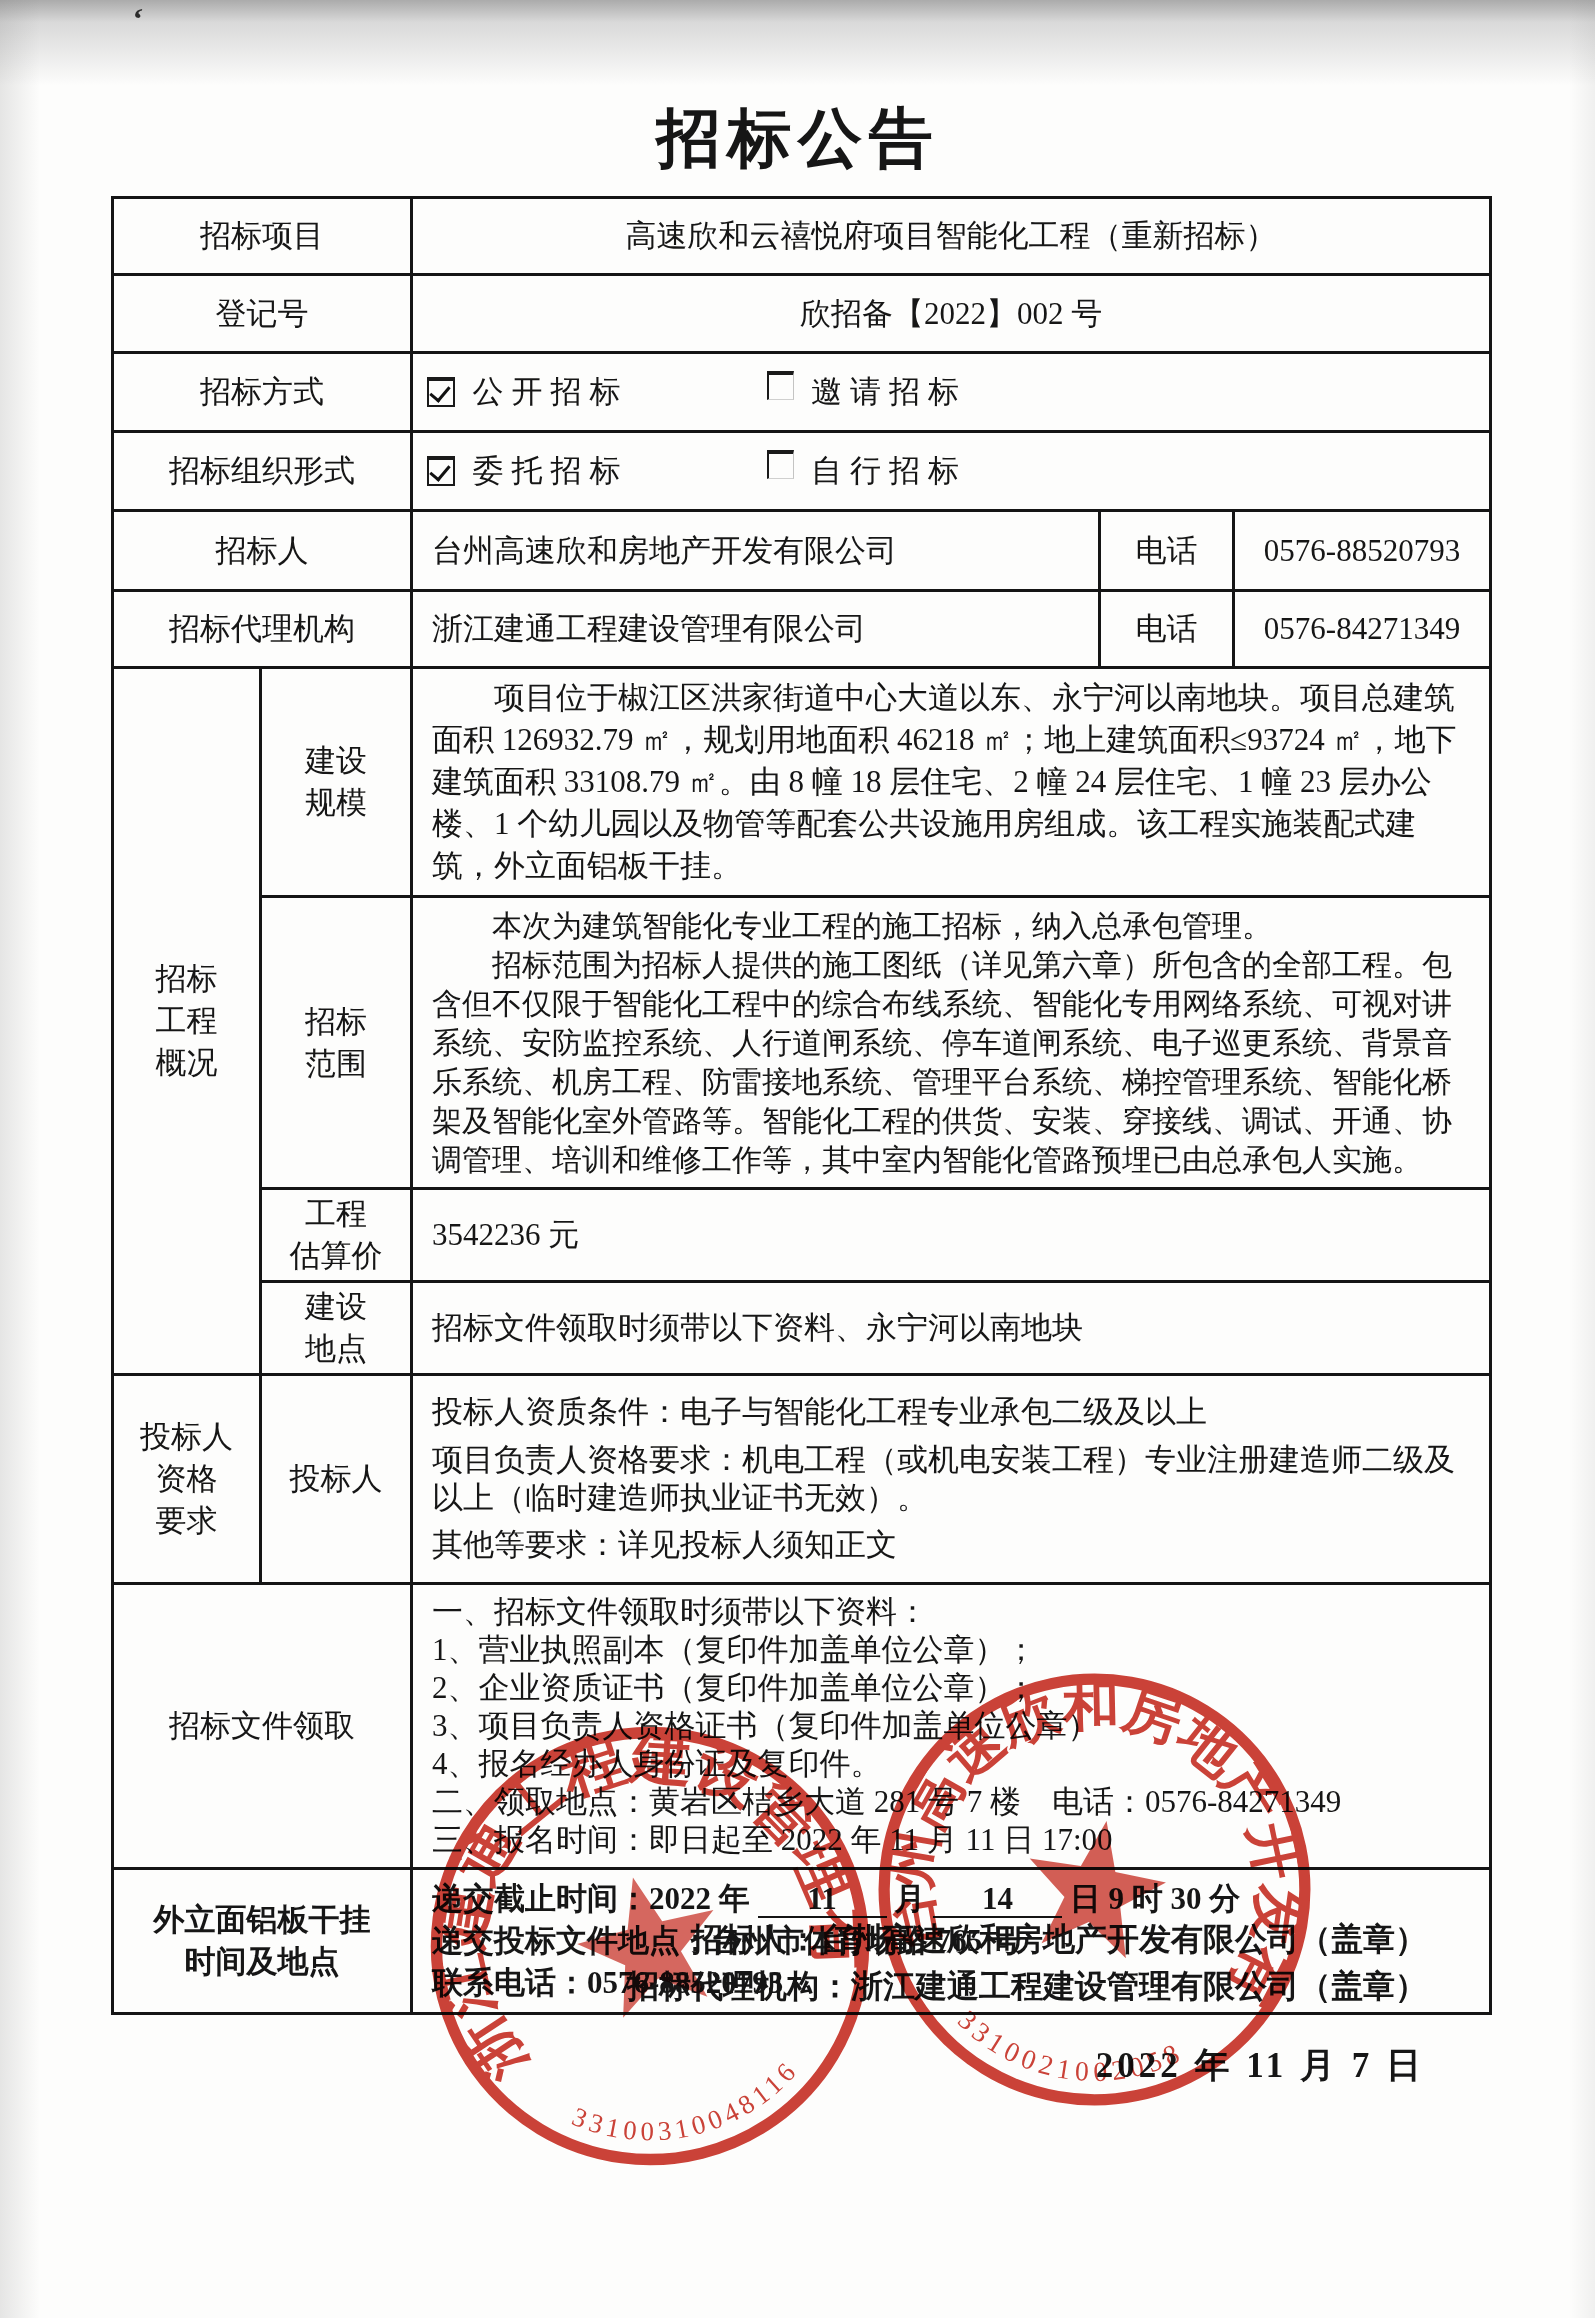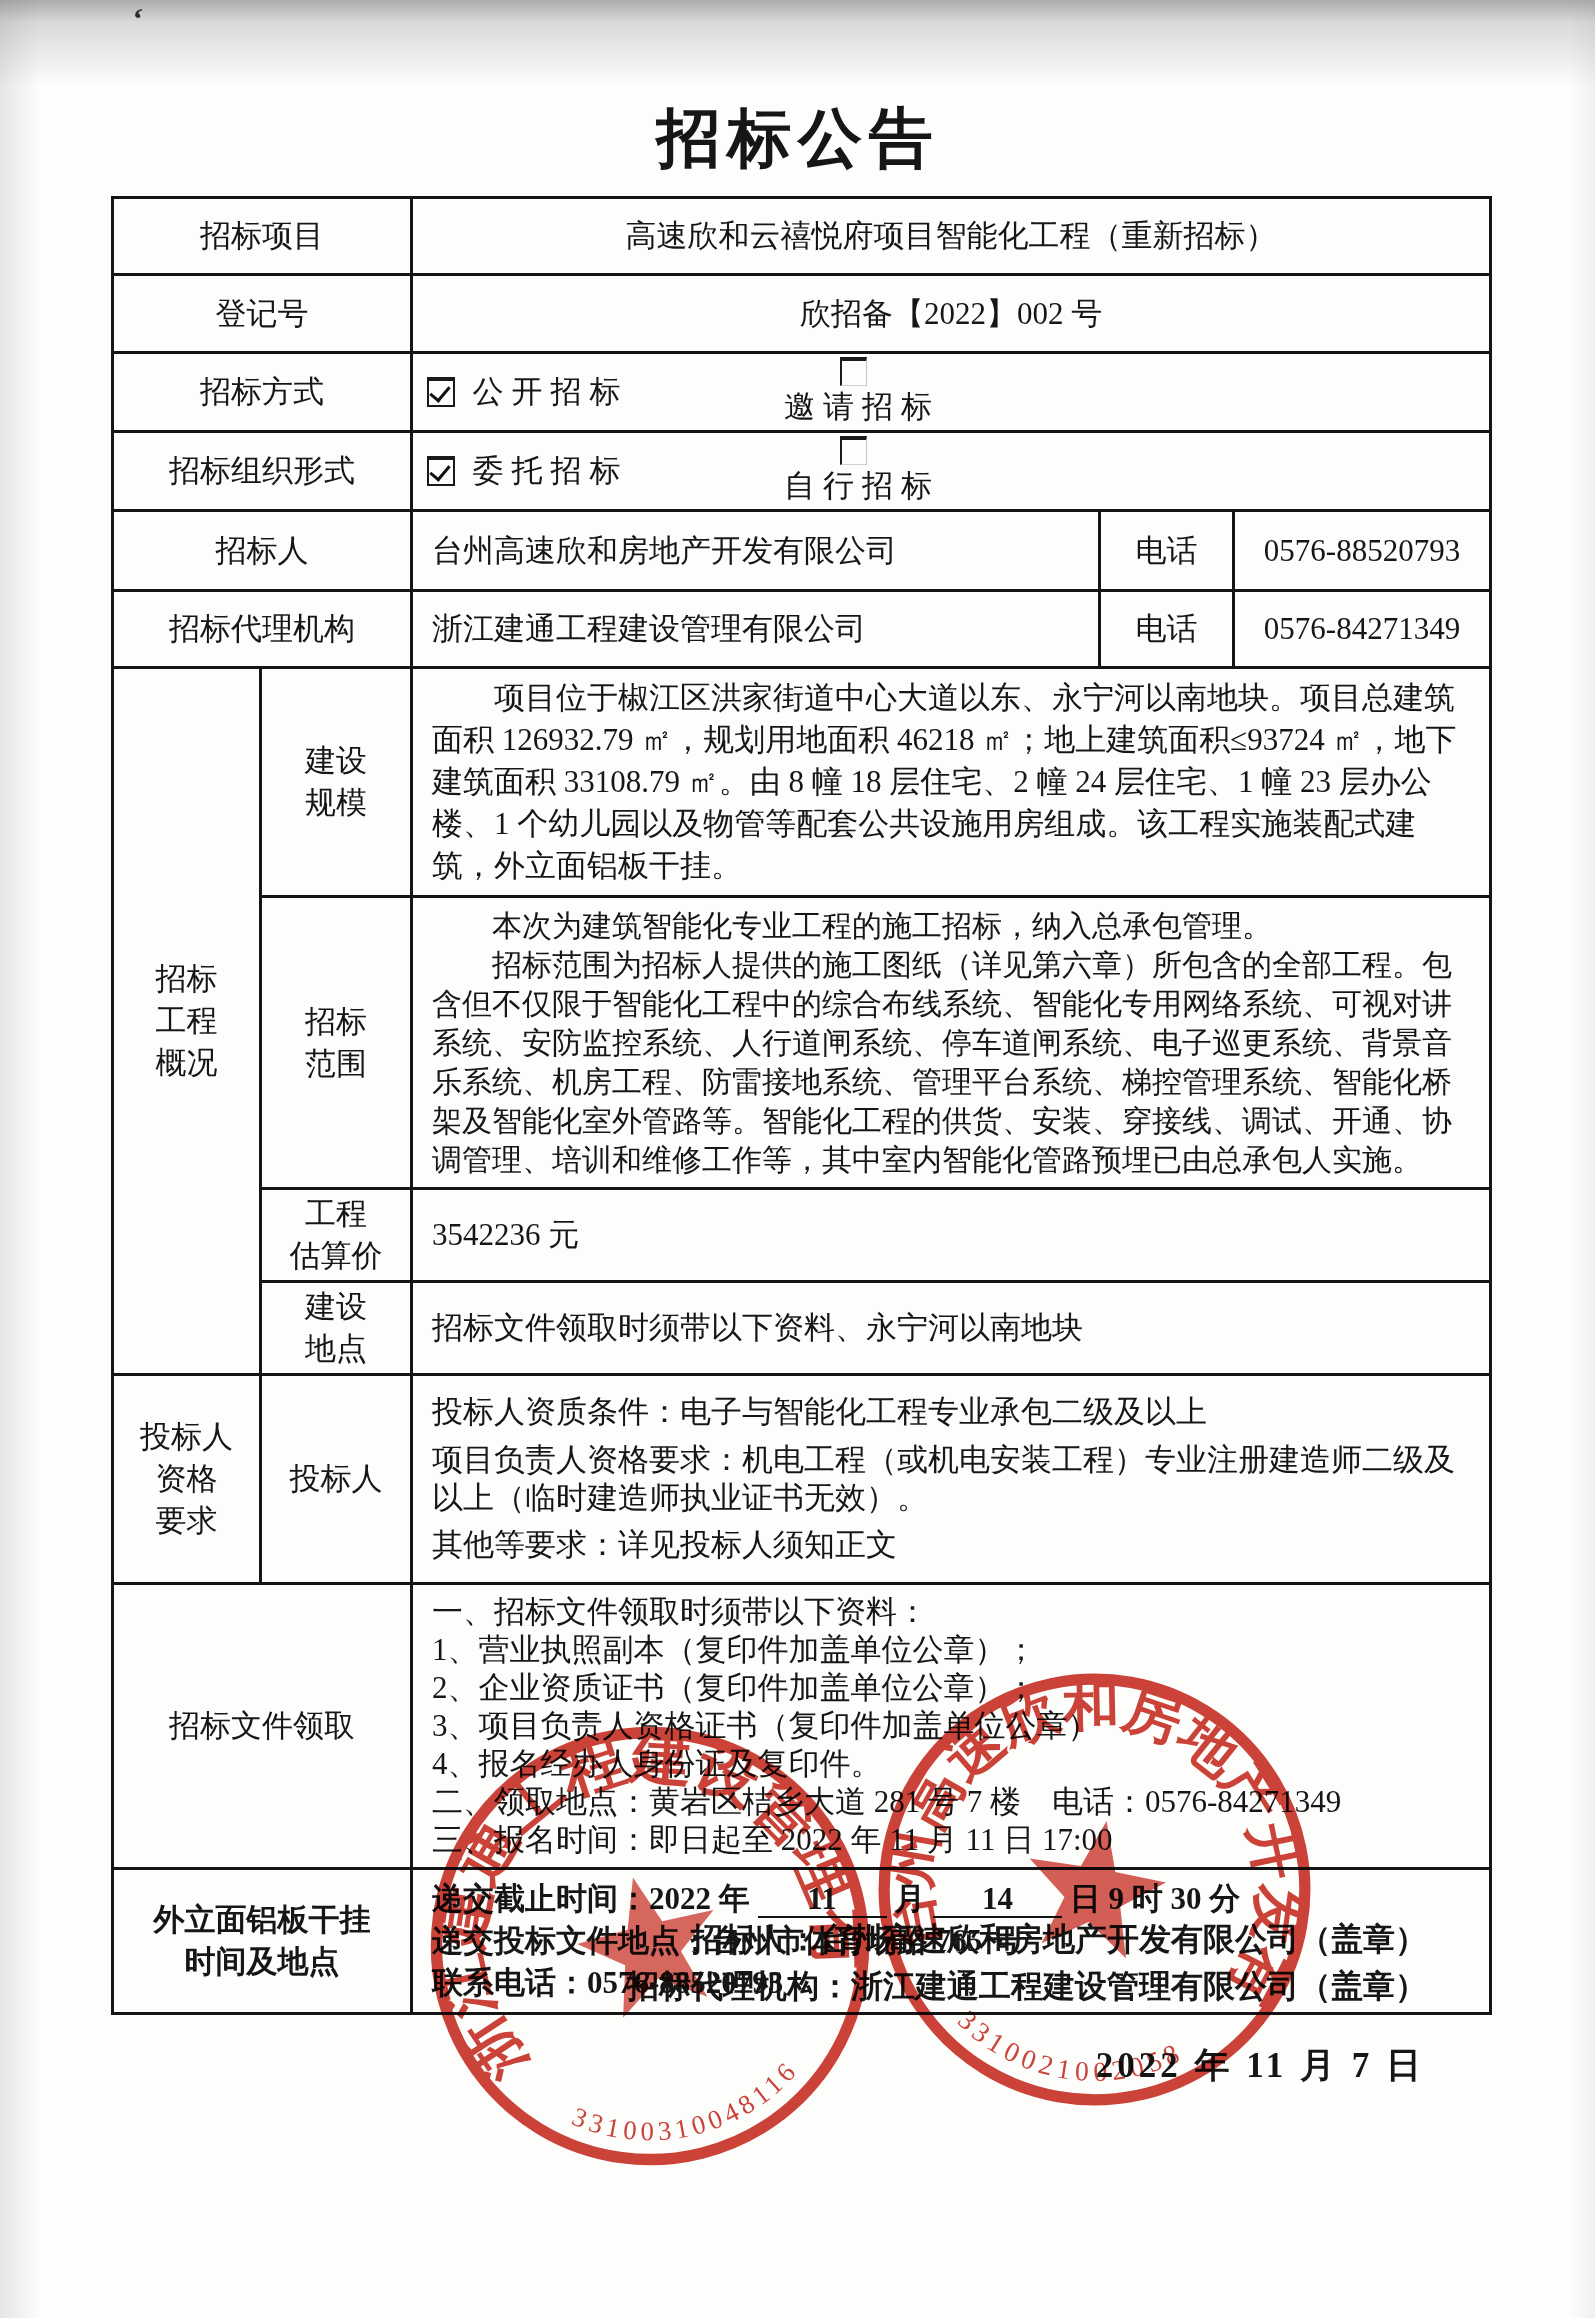--- a/index.html
+++ b/index.html
@@ -42,21 +42,21 @@
   .val-center { text-align:center; font-size:31px; }
   .content { font-size:31px; line-height:42px; padding:8px 19px; text-align:left; }
   .content p { margin:0; }
   .p-indent { text-indent:2em; }
   .scope-cell { line-height:39px; font-size:30px; }
   .qual-cell p { margin:9.4px 0; line-height:38px; }
   .list-cell div { line-height:38px; }
   .bold-cell { font-weight:bold; line-height:42px; }
   .cb-row { display:flex; align-items:center; padding-left:13px; font-size:31px; }
   .cb-label { letter-spacing:8px; margin-left:17.5px; }
-  .cb-group2 { display:flex; align-items:center; margin-left:138px;flex-direction:column; }
+  .cb-group2 { display:flex; margin-left:138px; }
   .cb {
     width:24px; height:24px; display:inline-block; position:relative; flex:none;
   }
   .cb-checked { border:2.7px solid #1a1a1a; border-top-width:4px; }
   .cb-checked::after {
     content:""; position:absolute; left:5.4px; top:0.7px; width:8.7px; height:16px;
     border-right:3.4px solid #111; border-bottom:3.4px solid #111; transform:rotate(40deg);
   }
   .cb-empty {
     border-top:4px solid #1a1a1a; border-left:2.7px solid #1a1a1a;

